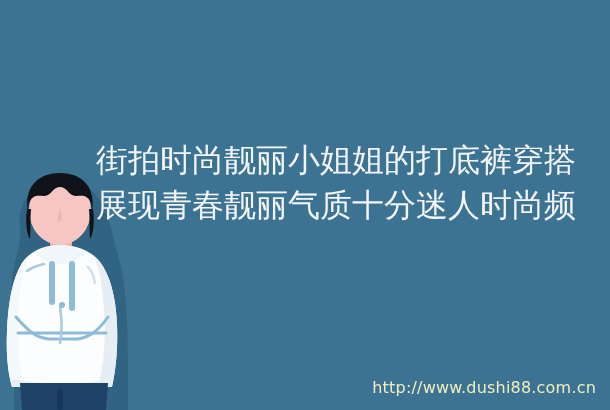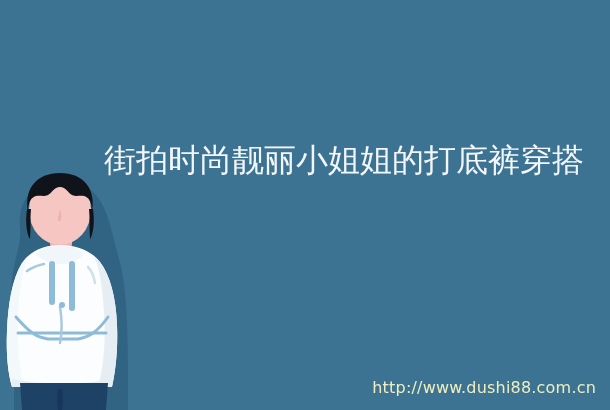--- a/index.html
+++ b/index.html
@@ -12,21 +12,21 @@
     width: 610px;
     height: 410px;
     overflow: hidden;
     background: #3d7392;
     font-family: "DejaVu Sans", "Liberation Sans", sans-serif;
   }
 
   
   #title-block {
     position: absolute;
-    left: 104px;
+    left: 96px;
     top: 138px;
     width: 500px;
     z-index: 5;
   }
   .title-line {
     display: block;
     color: #f2f6f8;
     font-size: 32px;
     line-height: 45px;
     letter-spacing: 0px;
@@ -134,17 +134,18 @@
       <g>
         <path d="M20 218 L 108 218 L 106 245 L 22 245 Z" fill="#1d4266"></path>
         <path d="M62 224 C 63 232 63 240 62 245 L 58 245 C 57 238 57 230 58 224 Z" fill="#17365a"></path>
       </g>
 
     </svg>
   </div>
 
   <div id="title-block">
     <span class="title-line">街拍时尚靓丽小姐姐的打底裤穿搭</span>
+    <span class="title-line">展现青春靓丽气质十分迷人时尚频</span>
   </div>
 
   <div id="watermark">http://www.dushi88.com.cn</div>
 
 </div>
 
 </body></html>

